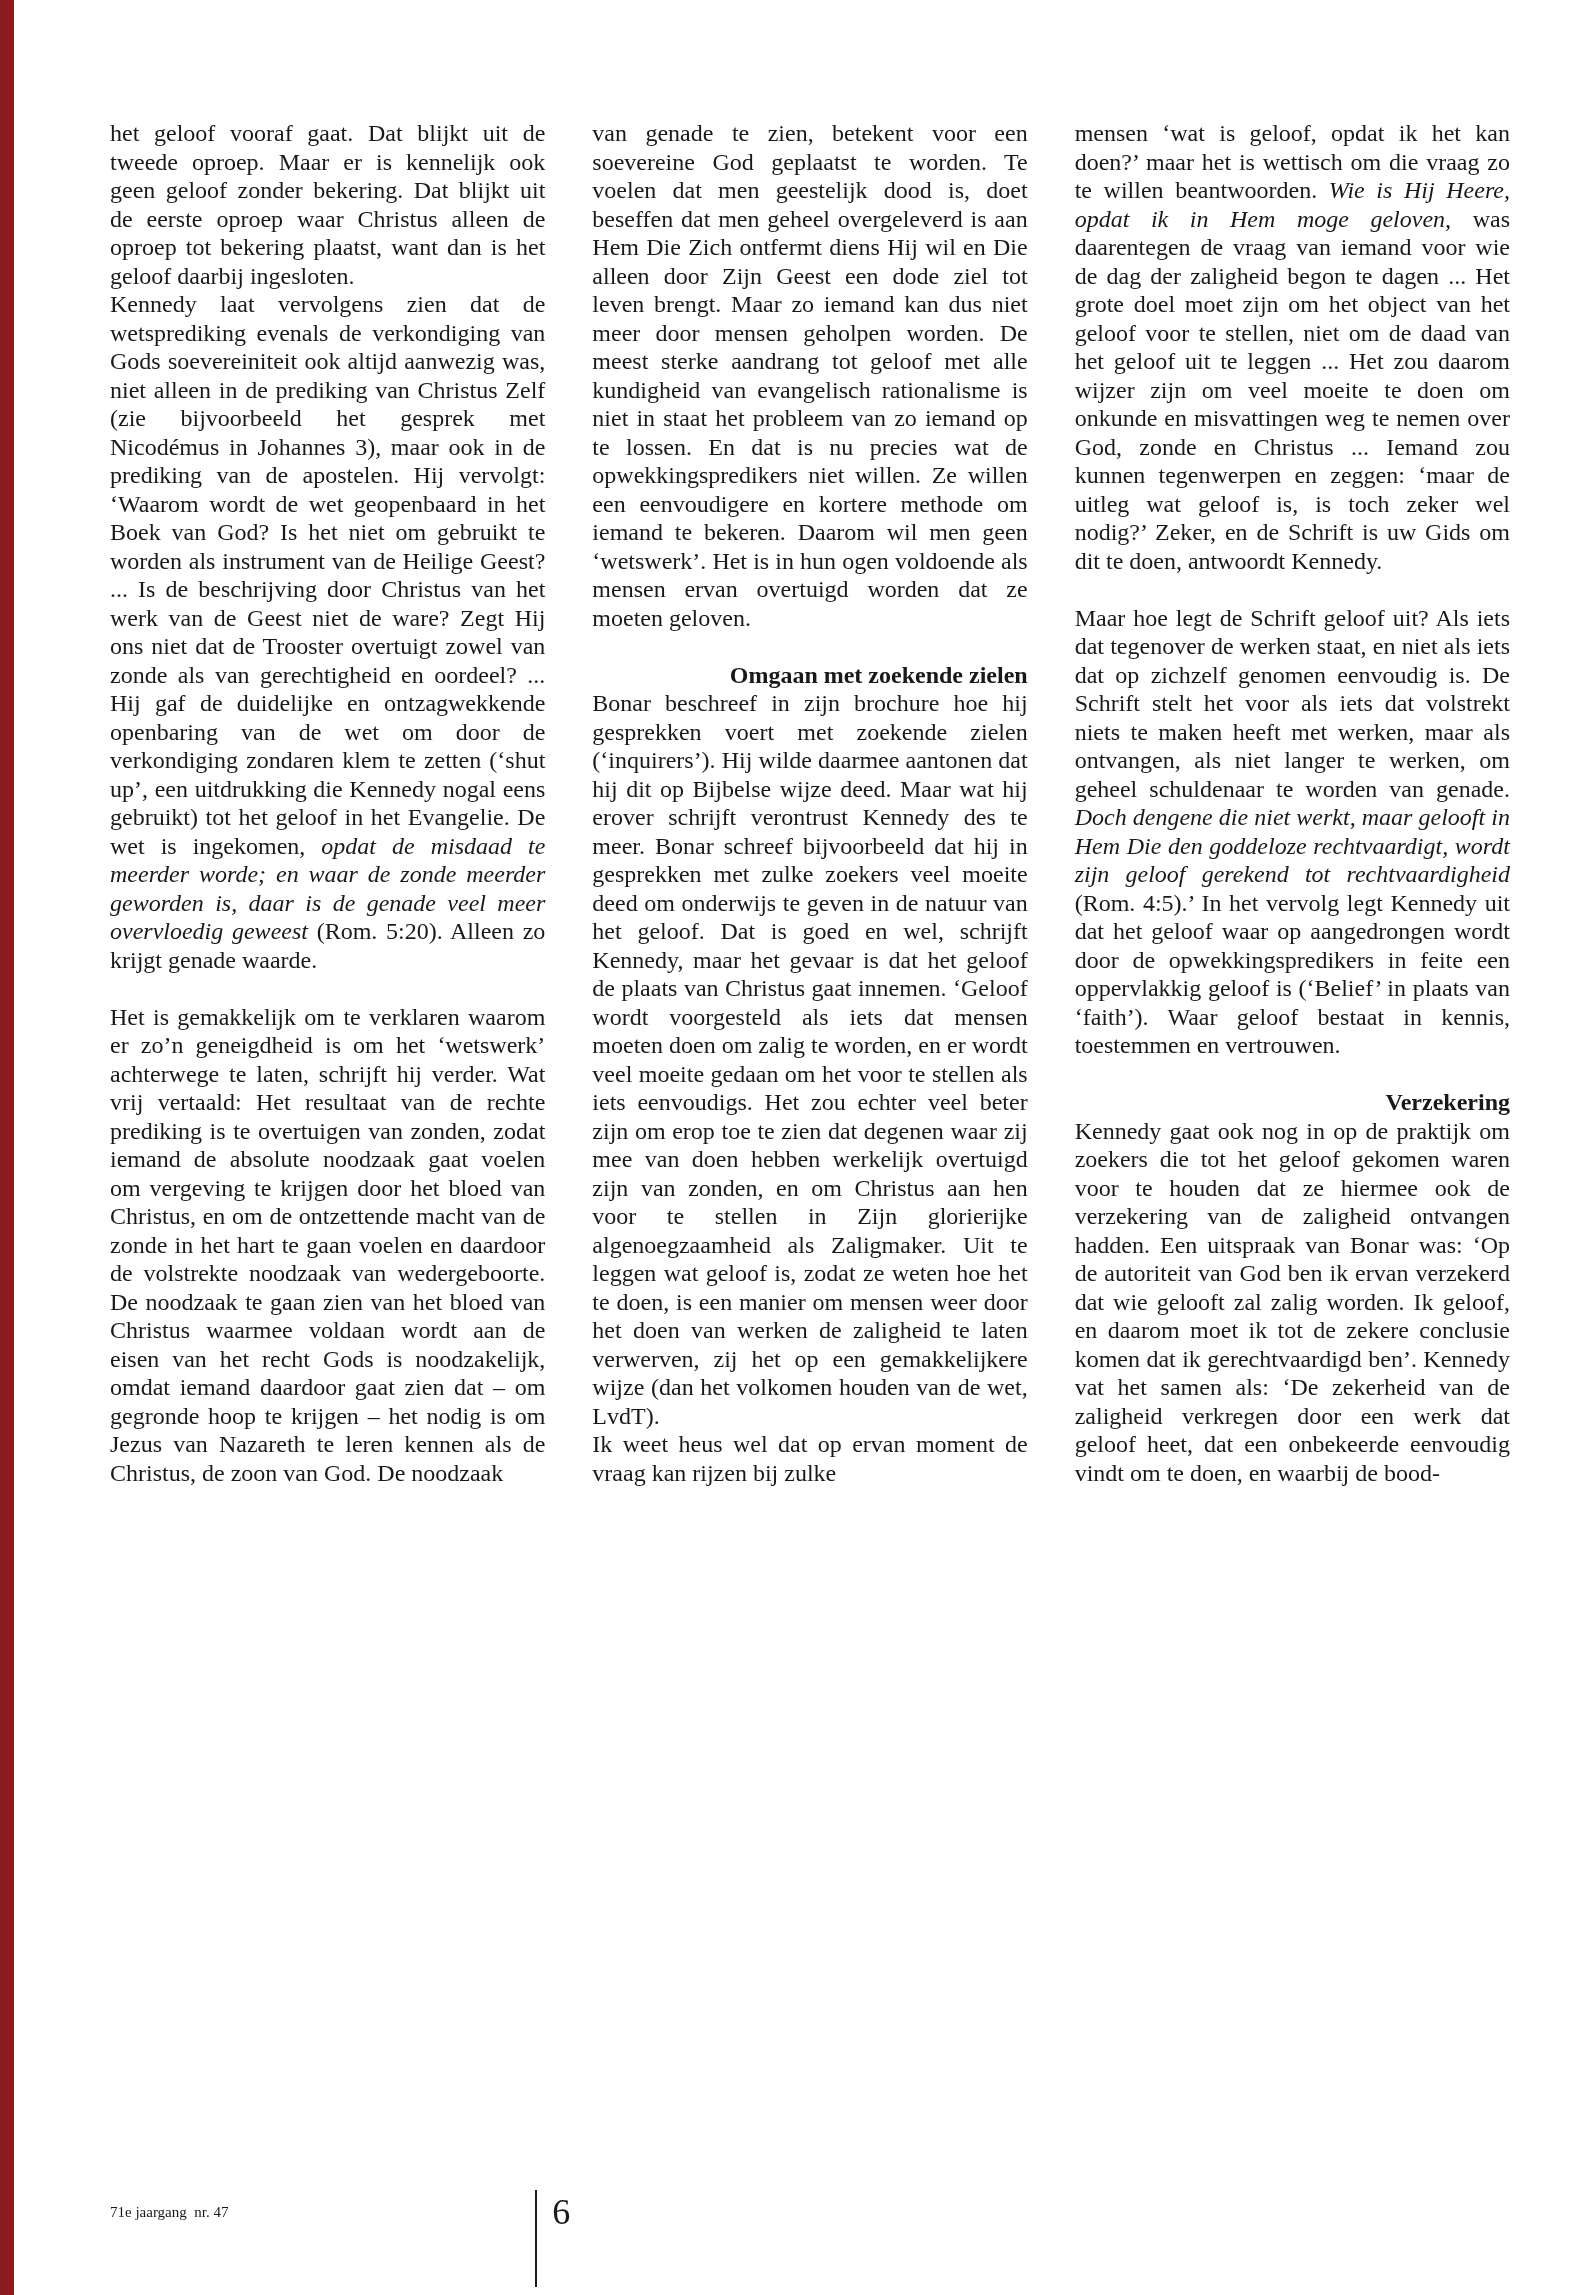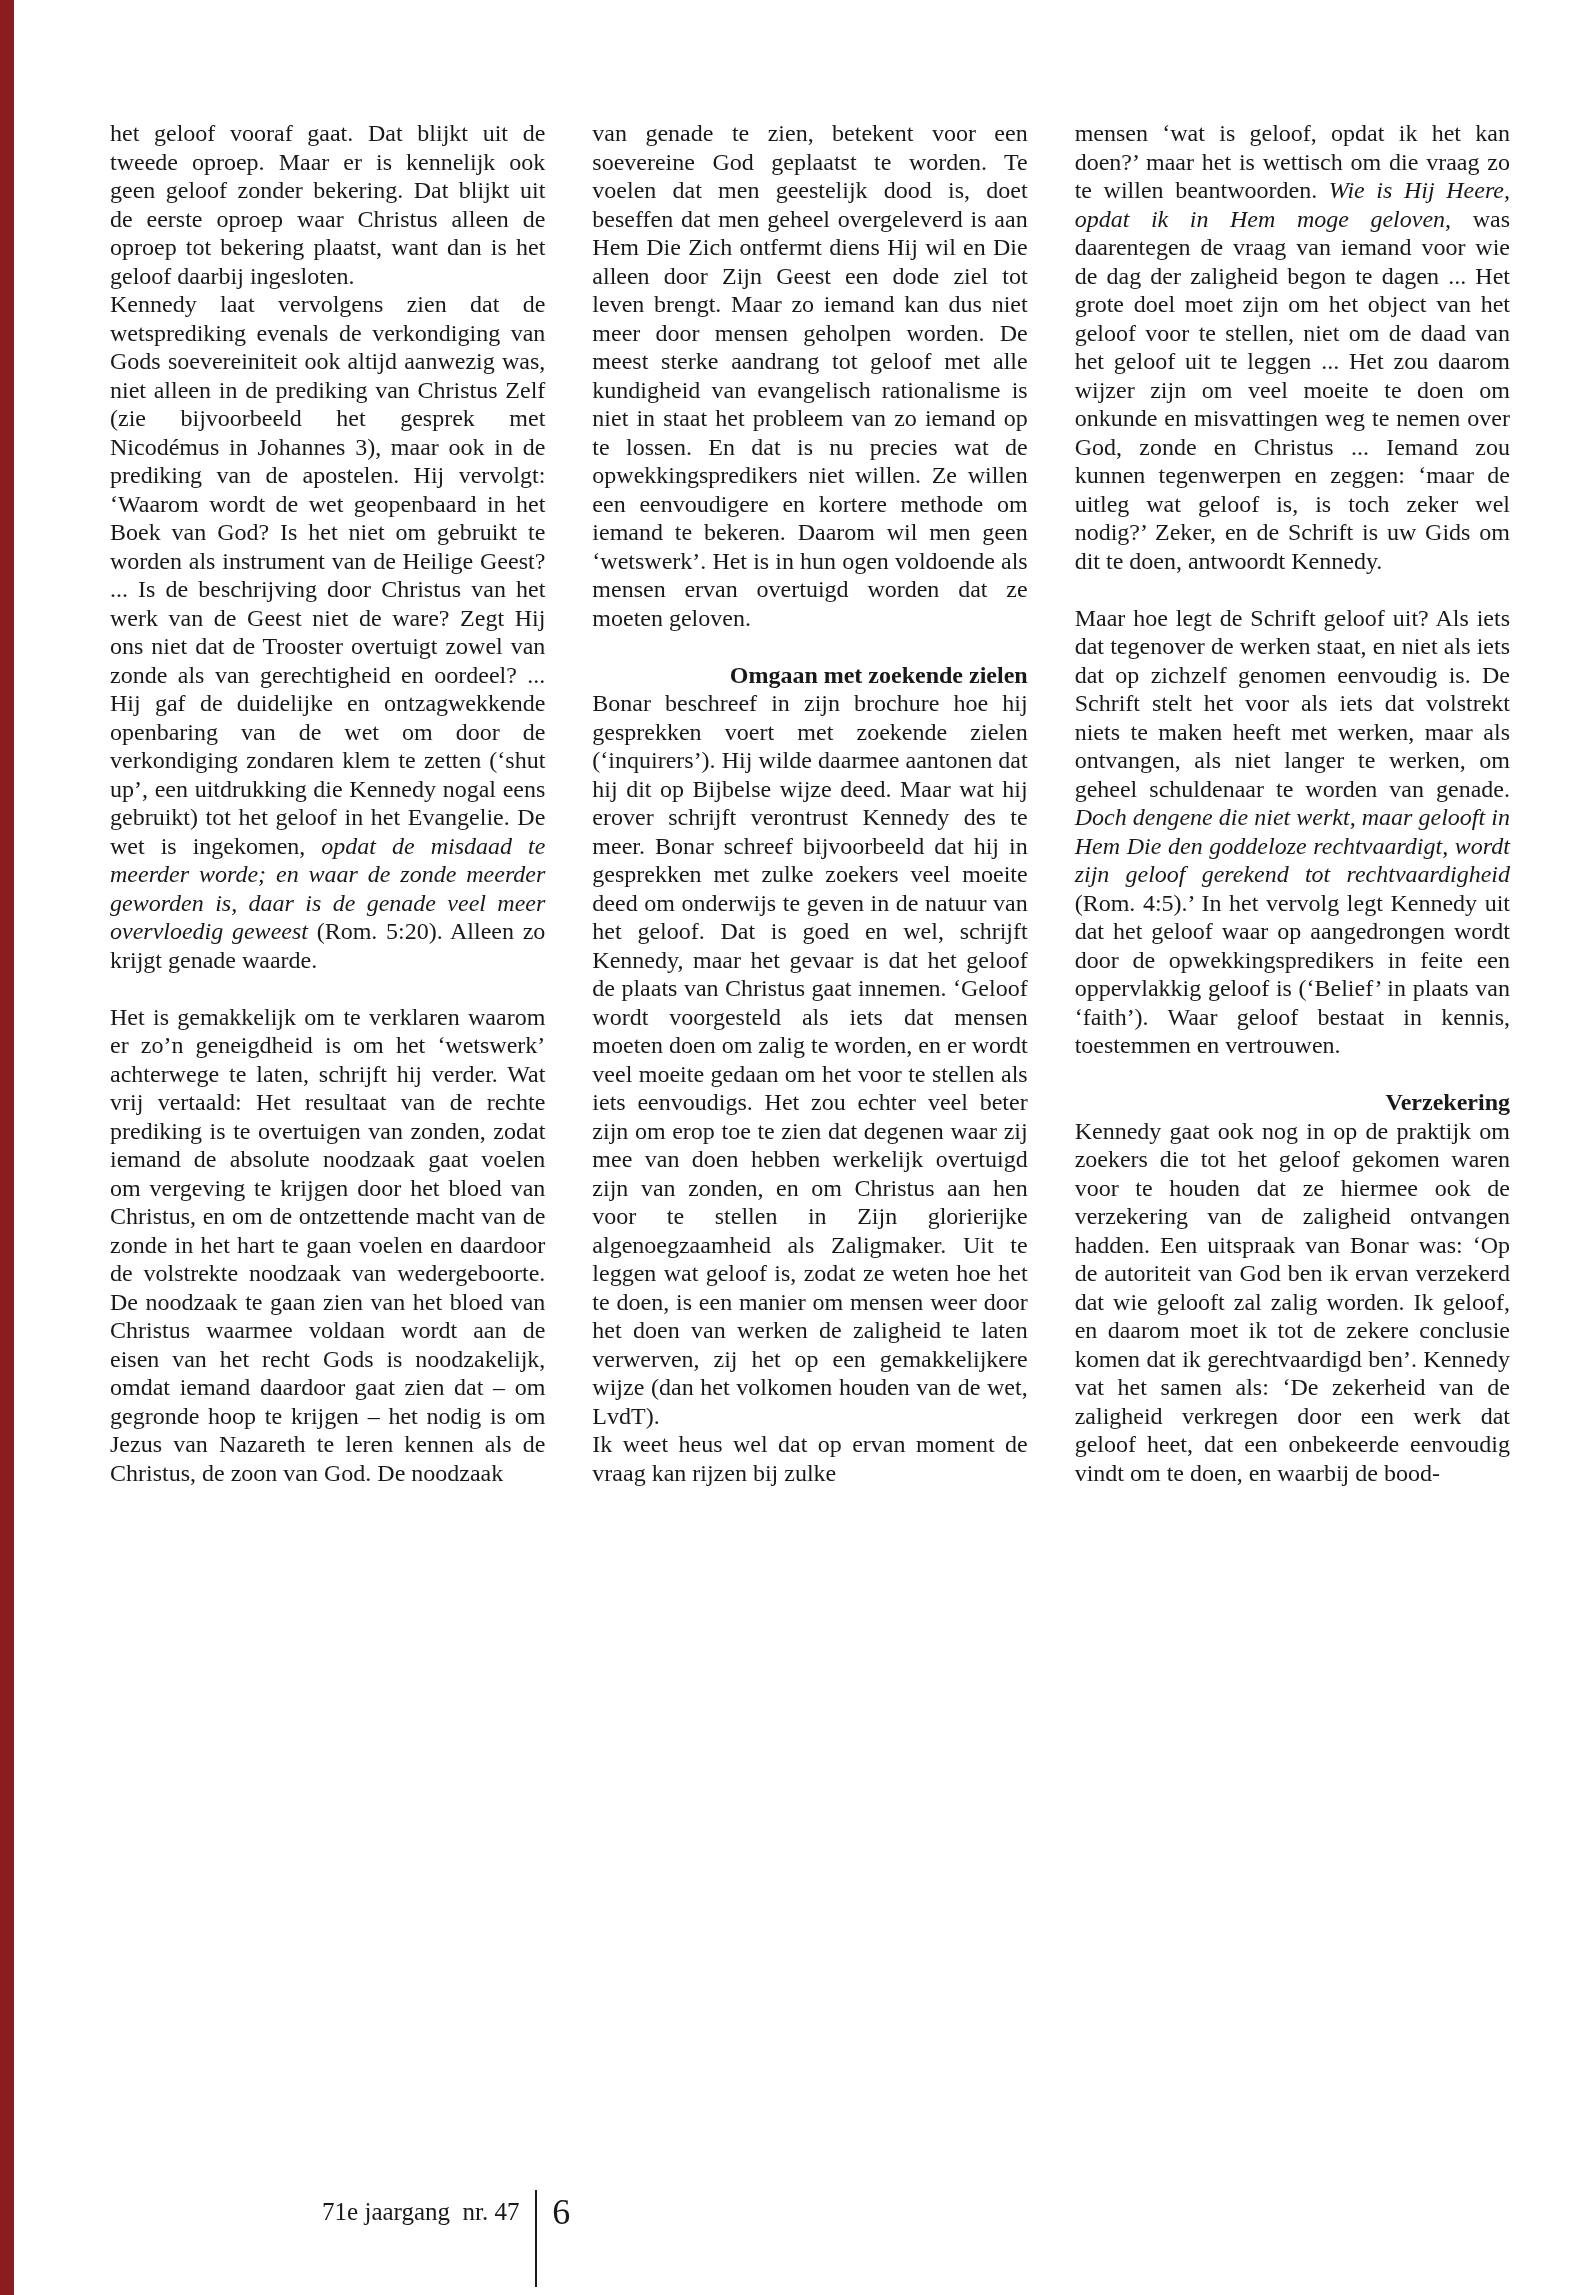--- a/index.html
+++ b/index.html
@@ -47,22 +47,21 @@
   .italic { font-style: italic; }
   .footer {
     position: absolute;
     left: 110px;
     top: 2190px;
     display: flex;
     align-items: flex-start;
   }
   .footer-journal {
     width: 425px;
-    text-align: right;
-    font-size: 25px;
+    font-size: 15px;
     line-height: 26px;
     padding: 8.6px 15.5px 0 0;
   }
   .footer-rule {
     width: 1.7px;
     height: 97px;
     background: #1a1a1a;
   }
   .footer-pagenum {
     font-size: 36px;

